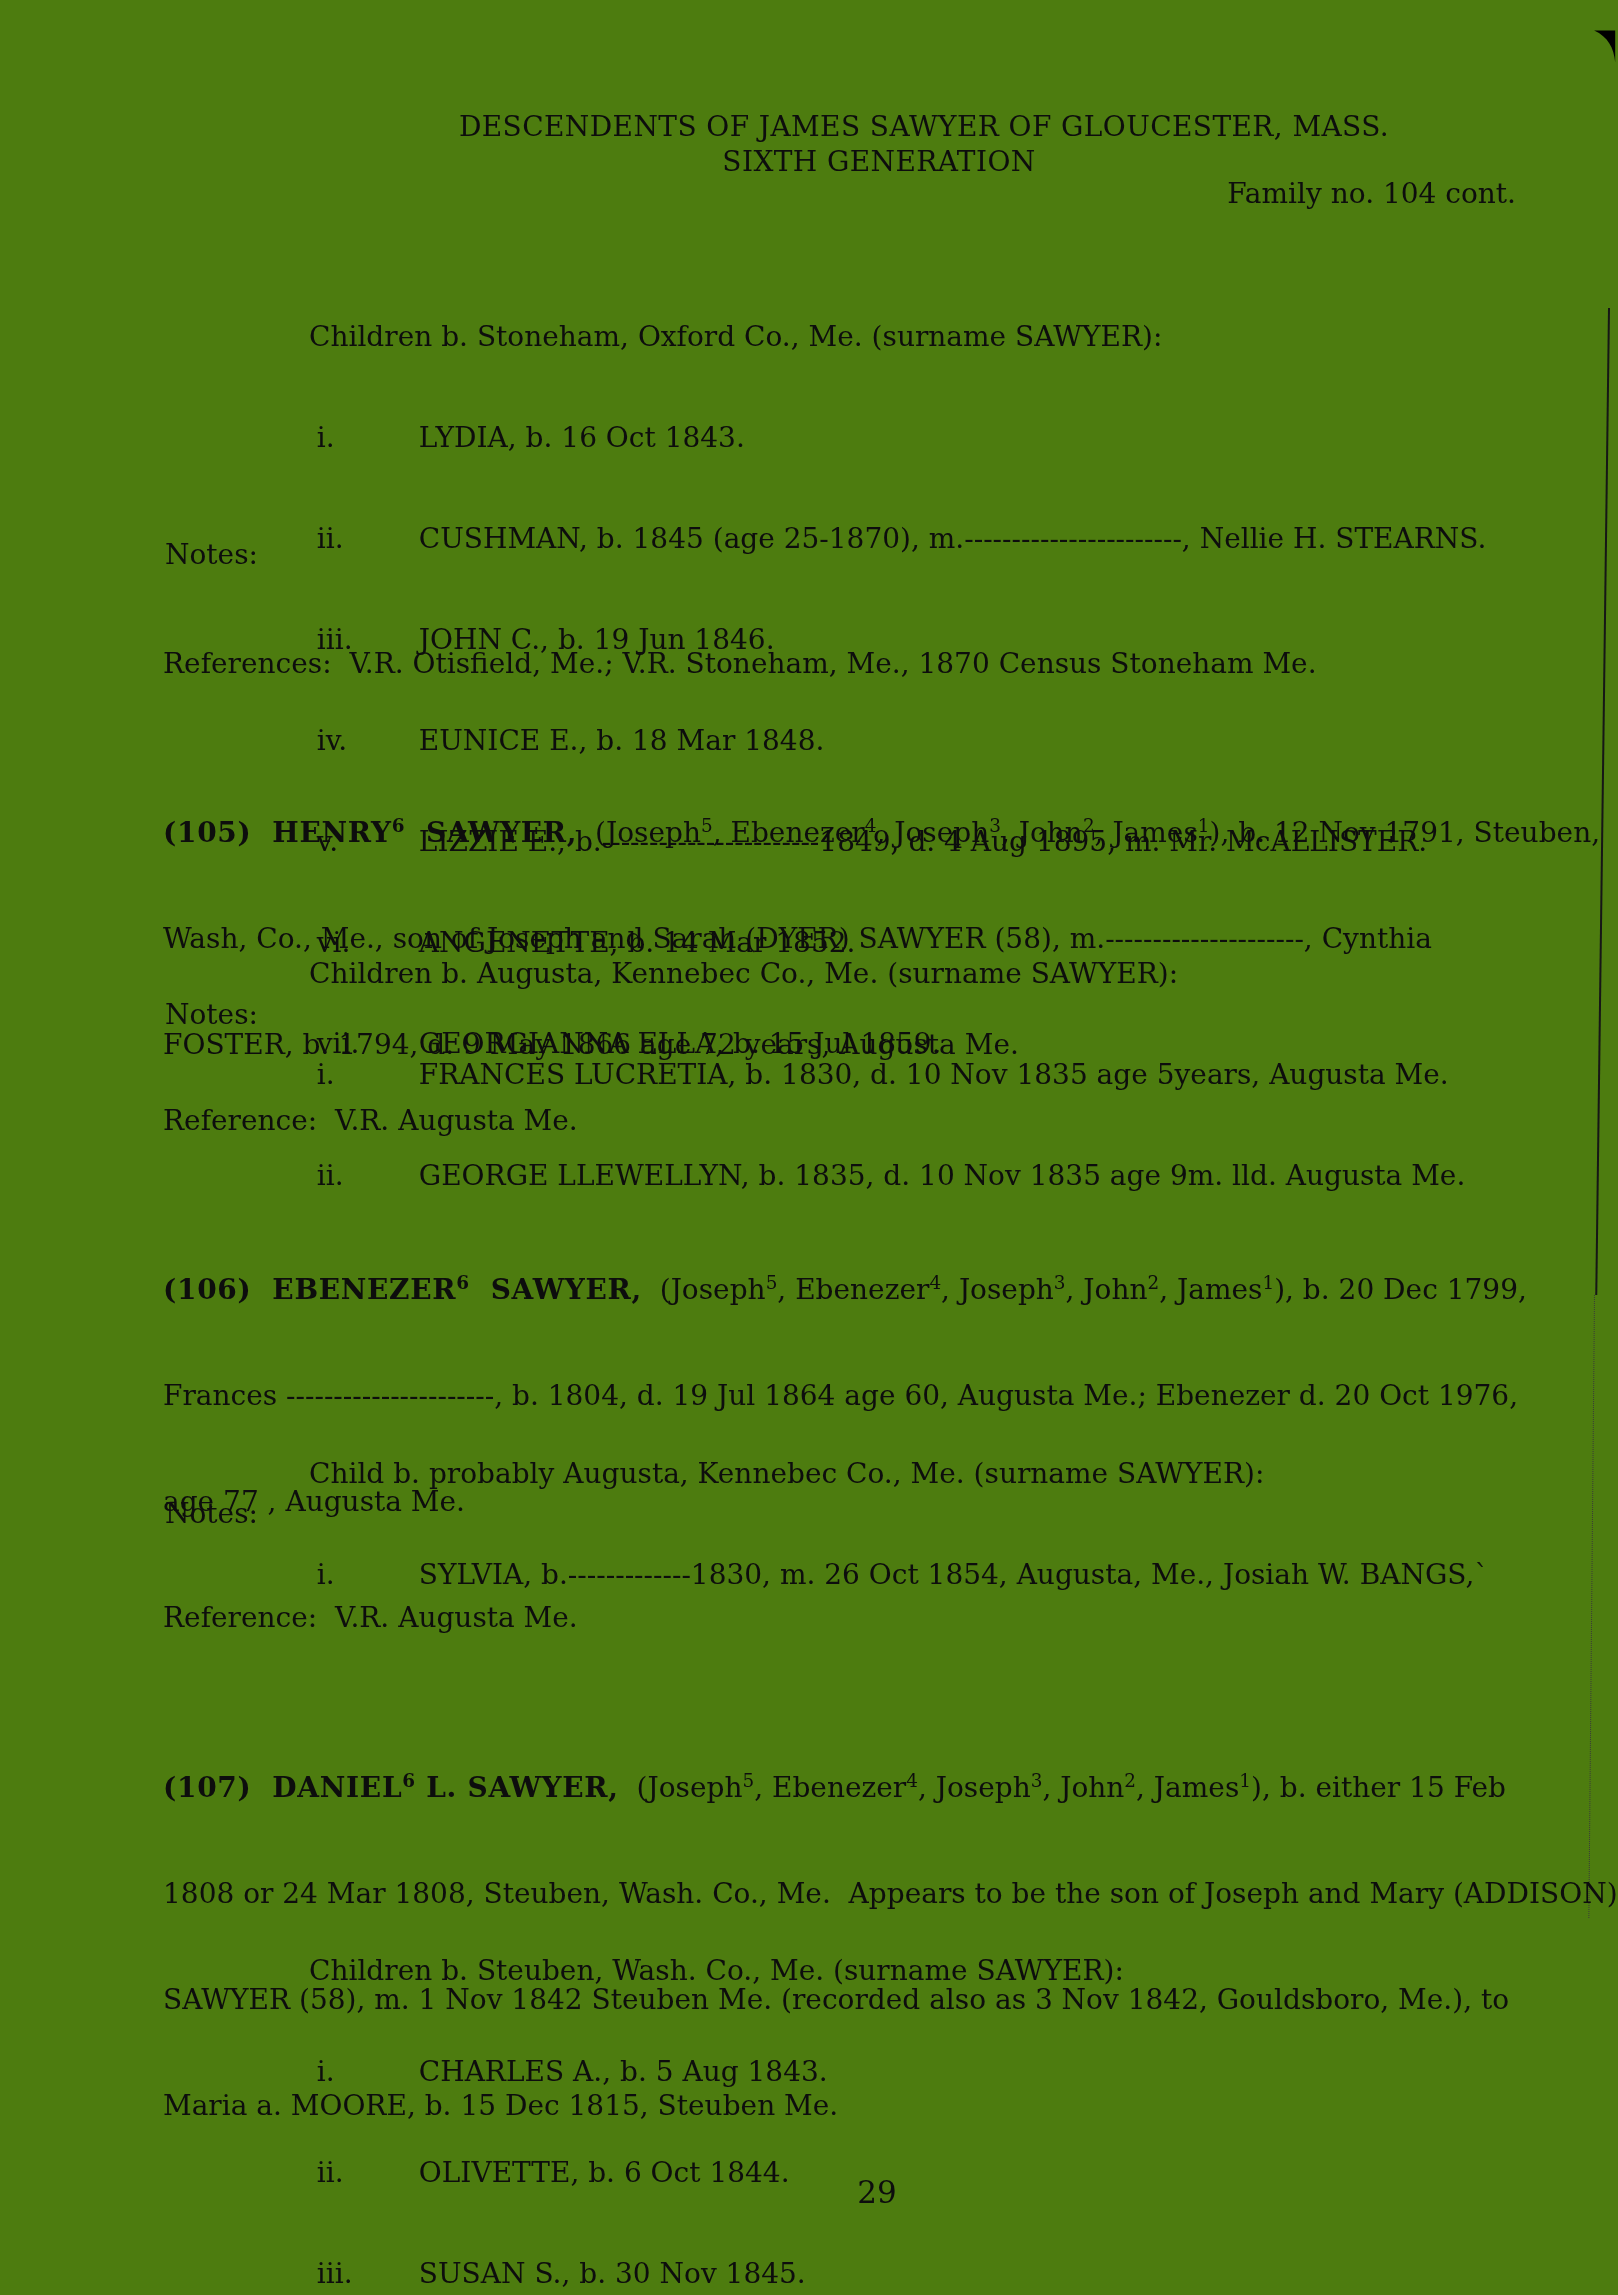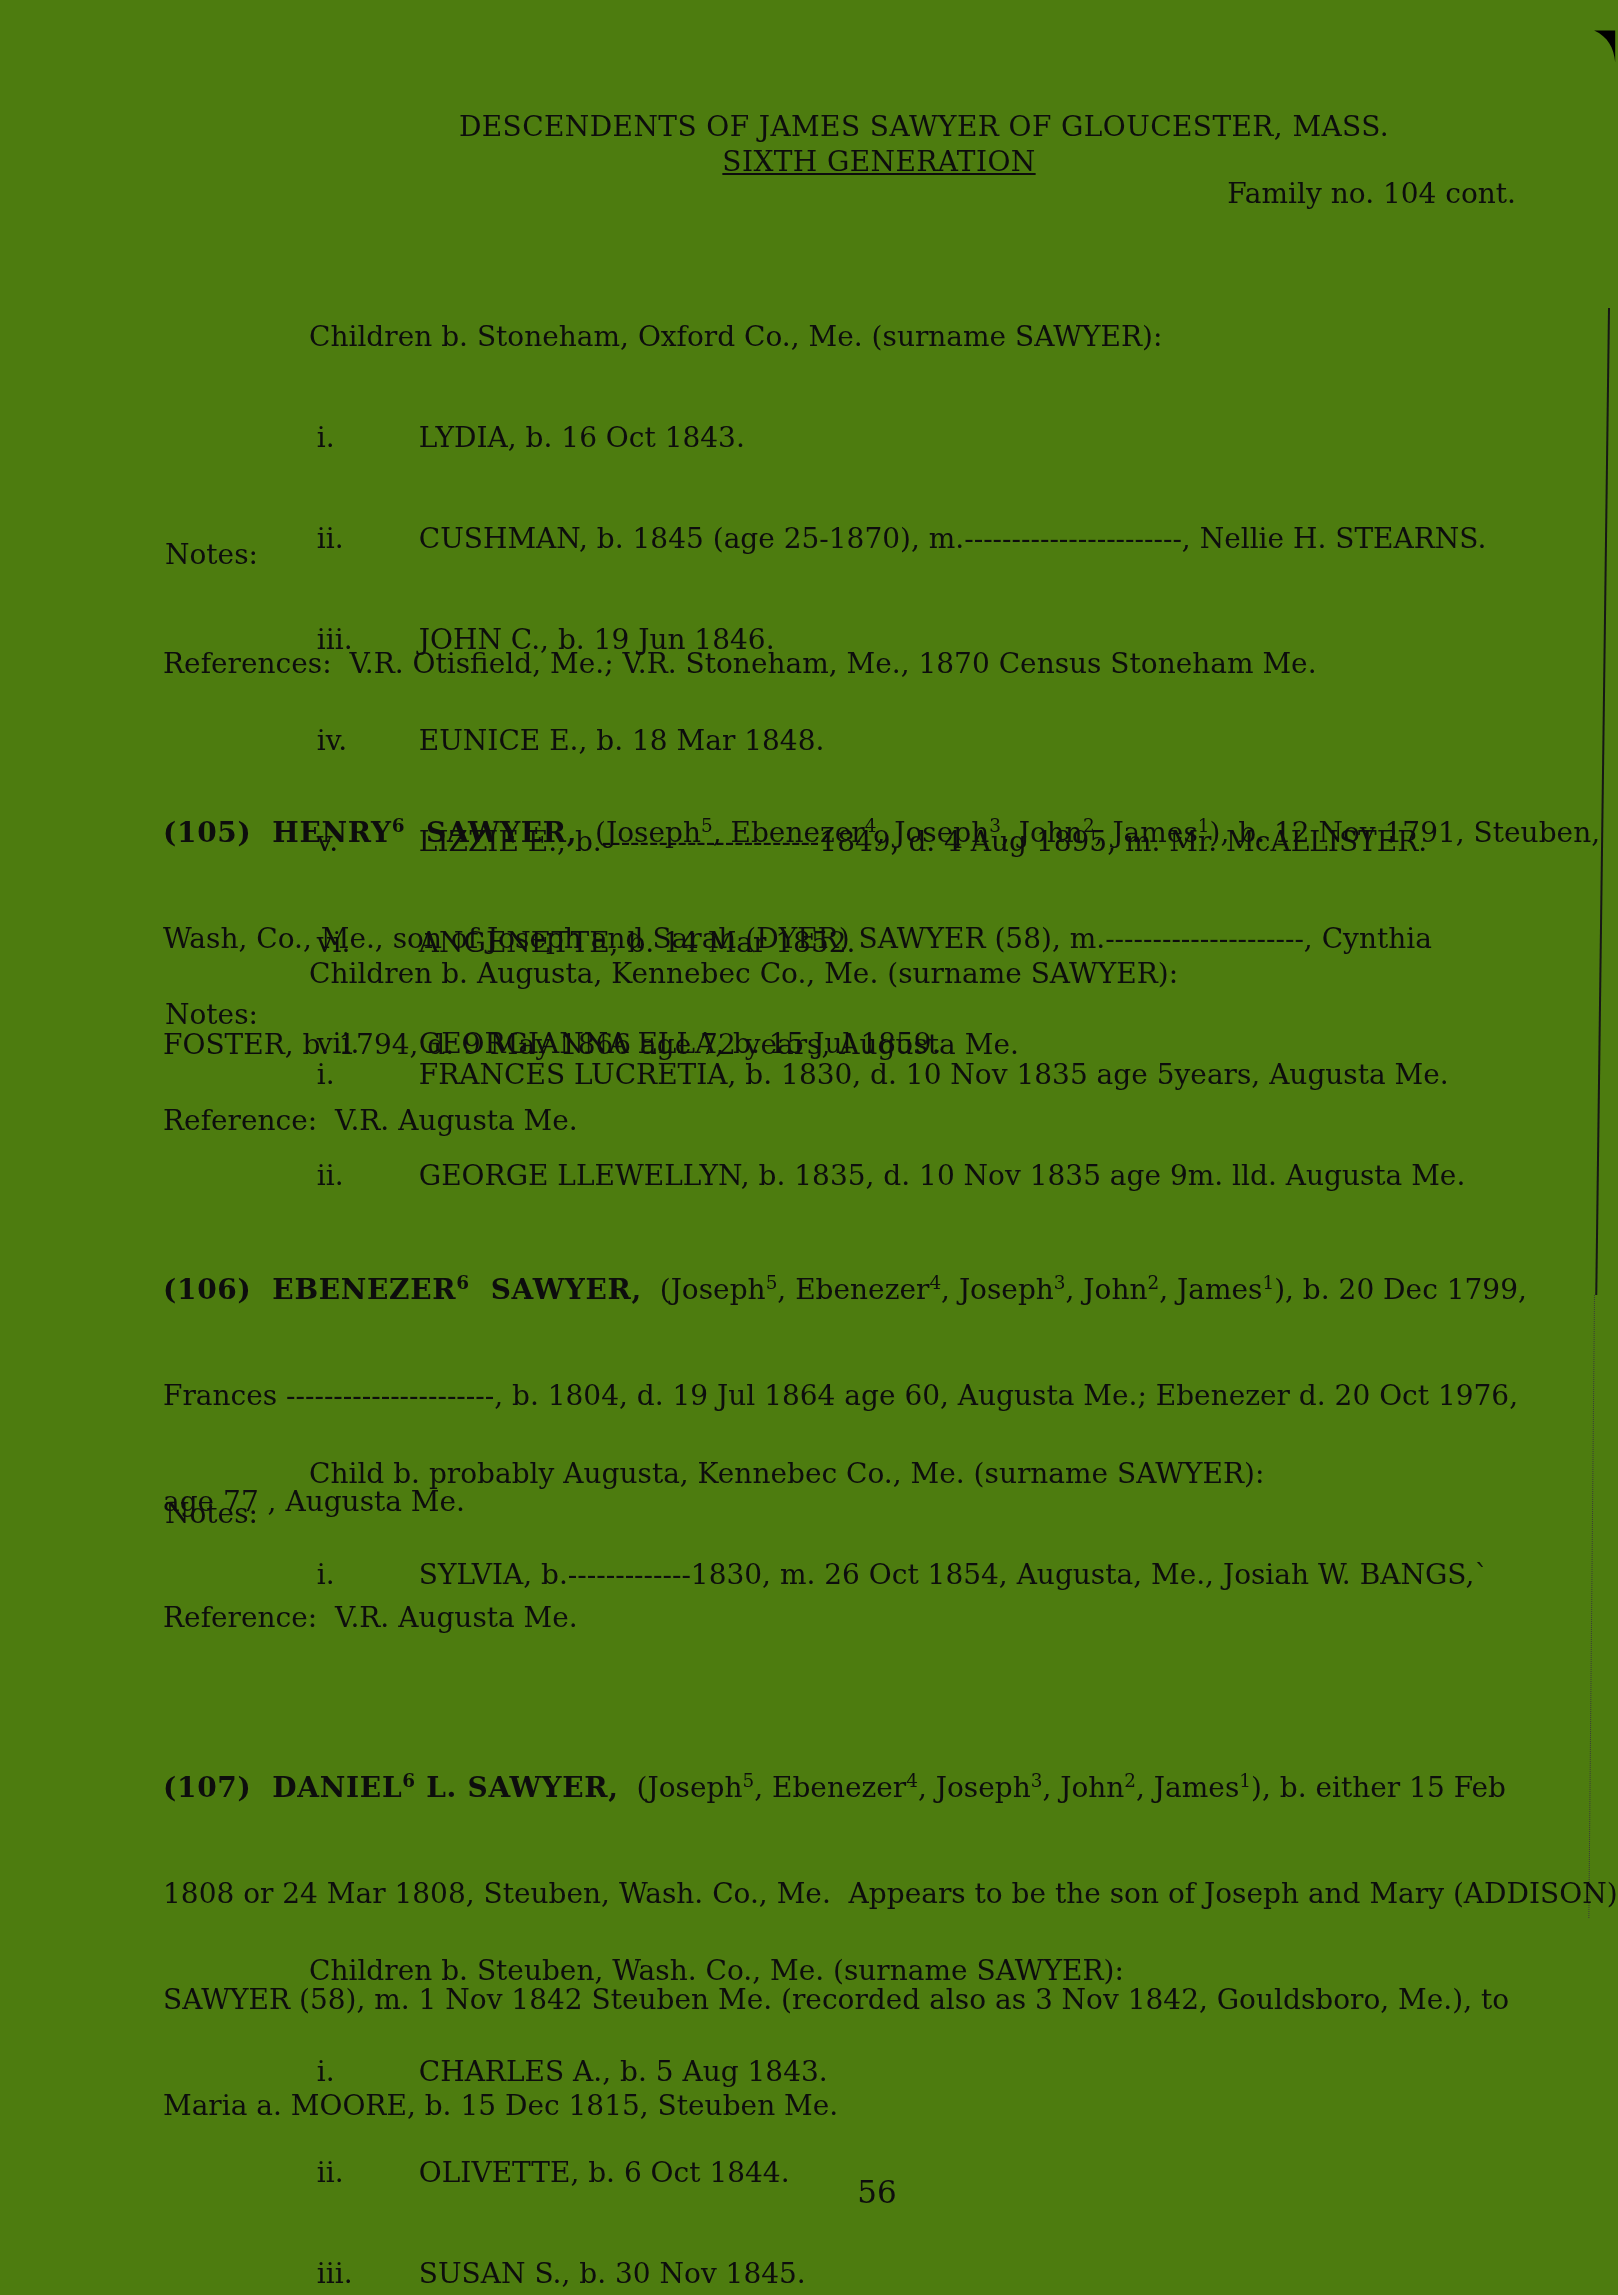--- a/index.html
+++ b/index.html
@@ -41,21 +41,21 @@
 
 <div class="page">
 
   <svg class="corner-mark" width="33" height="50" viewBox="0 0 47 70">
     <path d="M 13 13 L 43 13 L 43 58 C 41 38 33 22 13 13 Z" fill="#000"></path>
   </svg>
   <div class="scan-line-1"></div>
   <div class="scan-line-2"></div>
 
   <div class="abs center title-line" style="left:924px;top:110px;">DESCENDENTS OF JAMES SAWYER OF GLOUCESTER, MASS.</div>
-  <div class="abs center title-line" style="left:879px;top:145px;text-decoration:underline;">SIXTH GENERATION</div>
+  <div class="abs center title-line" style="left:879px;top:145px;">SIXTH GENERATION</div>
   <div class="abs rightend family-note" style="left:1516px;top:177px;">Family no. 104 cont.</div>
 
   <div class="abs" style="left:309px;top:253px;">
     <div class="kid-heading">Children b. Stoneham, Oxford Co., Me. (surname SAWYER):</div>
     <div class="kid-row">
       <span class="kid-num">i.</span>
       <span class="kid-txt">LYDIA, b. 16 Oct 1843.</span>
     </div>
     <div class="kid-row">
       <span class="kid-num">ii.</span>
@@ -141,16 +141,16 @@
       <span class="kid-num">ii.</span>
       <span class="kid-txt">OLIVETTE, b. 6 Oct 1844.</span>
     </div>
     <div class="kid-row">
       <span class="kid-num">iii.</span>
       <span class="kid-txt">SUSAN S., b. 30 Nov 1845.</span>
     </div>
     
   </div>
 
-  <div class="abs center page-num" style="left:877px;top:2174px;">56</div>
+  <div class="abs center page-num" style="left:877px;top:2174px;">29</div>
 
 </div>
 
 
 </body></html>

